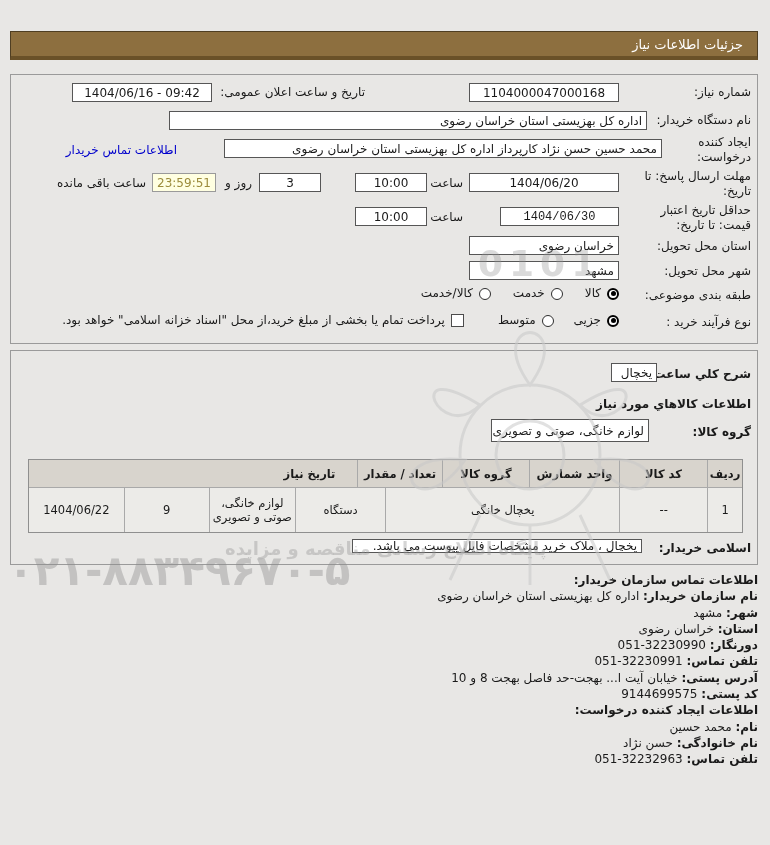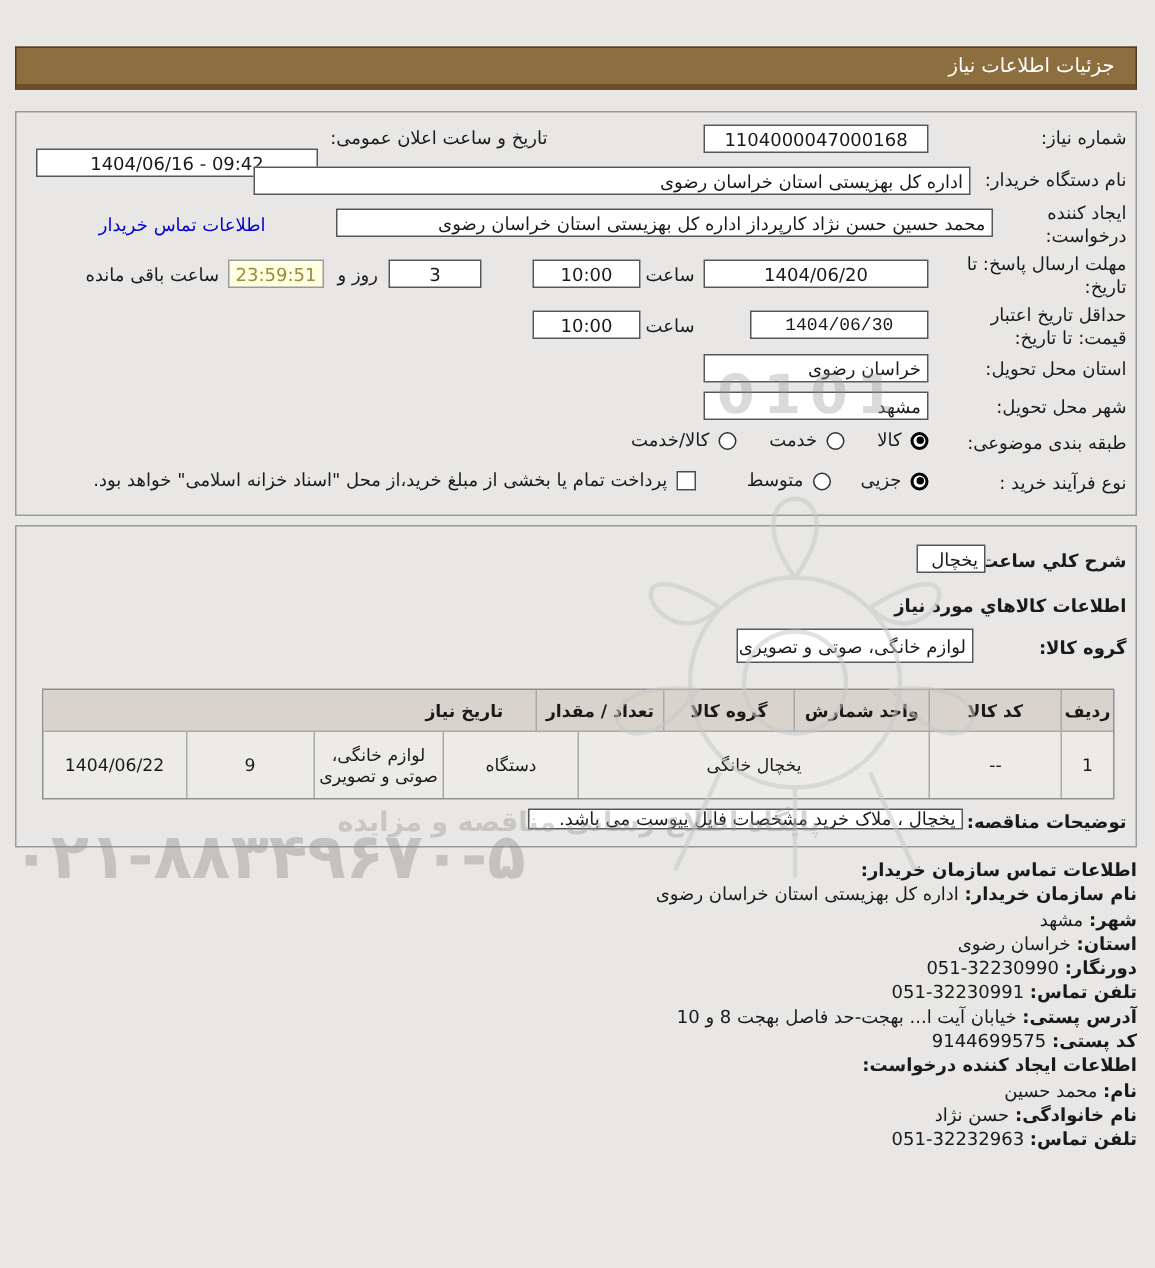--- a/index.html
+++ b/index.html
@@ -89,21 +89,21 @@
     <span>جزئیات اطلاعات نیاز</span>
   </div>
 
   <div class="panel z" id="box1">
 
     <div class="lbl" style="top:10px; right:6px;">شماره نیاز:</div>
     <div class="vbox center ltr" style="top:8px; right:138px; width:150px;text-align:right;">
       <span>1104000047000168</span>
     </div>
     <div class="lbl" style="top:10px; right:392px;">تاریخ و ساعت اعلان عمومی:</div>
-    <div class="vbox center ltr" style="top:24px; right:545px; width:188px;">
+    <div class="vbox center ltr" style="top:8px; right:545px; width:140px;">
       <span>1404/06/16 - 09:42</span>
     </div>
 
     <div class="lbl" style="top:38px; right:6px;">نام دستگاه خریدار:</div>
     <div class="vbox" style="top:36px; right:110px; width:478px;">
       <span>اداره کل بهزیستی استان خراسان رضوی</span>
     </div>
 
     <div class="lbl" style="top:60px; right:6px; width:82px;">ایجاد کننده درخواست:</div>
     <div class="vbox" style="top:64px; right:95px; width:438px;">
@@ -199,21 +199,21 @@
         <div class="td c0">1</div>
         <div class="td c1">--</div>
         <div class="td c2">یخچال خانگی</div>
         <div class="td c3">دستگاه</div>
         <div class="td c4" style="white-space:normal;">لوازم خانگی، صوتی و تصویری</div>
         <div class="td c5">9</div>
         <div class="td c6" style="direction:ltr;">1404/06/22</div>
       </div>
     </div>
 
-    <div class="lbl b" style="top:190px; right:6px;">توضیحات مناقصه:</div>
+    <div class="lbl b" style="top:190px; right:6px;">اسلامی خریدار:</div>
     <div class="vbox" style="top:188px; right:115px; width:290px; height:14px;">
       <span>یخچال ، ملاک خرید مشخصات فایل پیوست می باشد.</span>
     </div>
   </div>
 
   <div class="contact z">
     <div class="hdr">اطلاعات تماس سازمان خریدار:</div>
     <div class="line"><span class="k">نام سازمان خریدار:</span> <span>اداره کل بهزیستی استان خراسان رضوی</span></div>
     <div class="line"><span class="k">شهر:</span> <span>مشهد</span></div>
     <div class="line"><span class="k">استان:</span> <span>خراسان رضوی</span></div>

